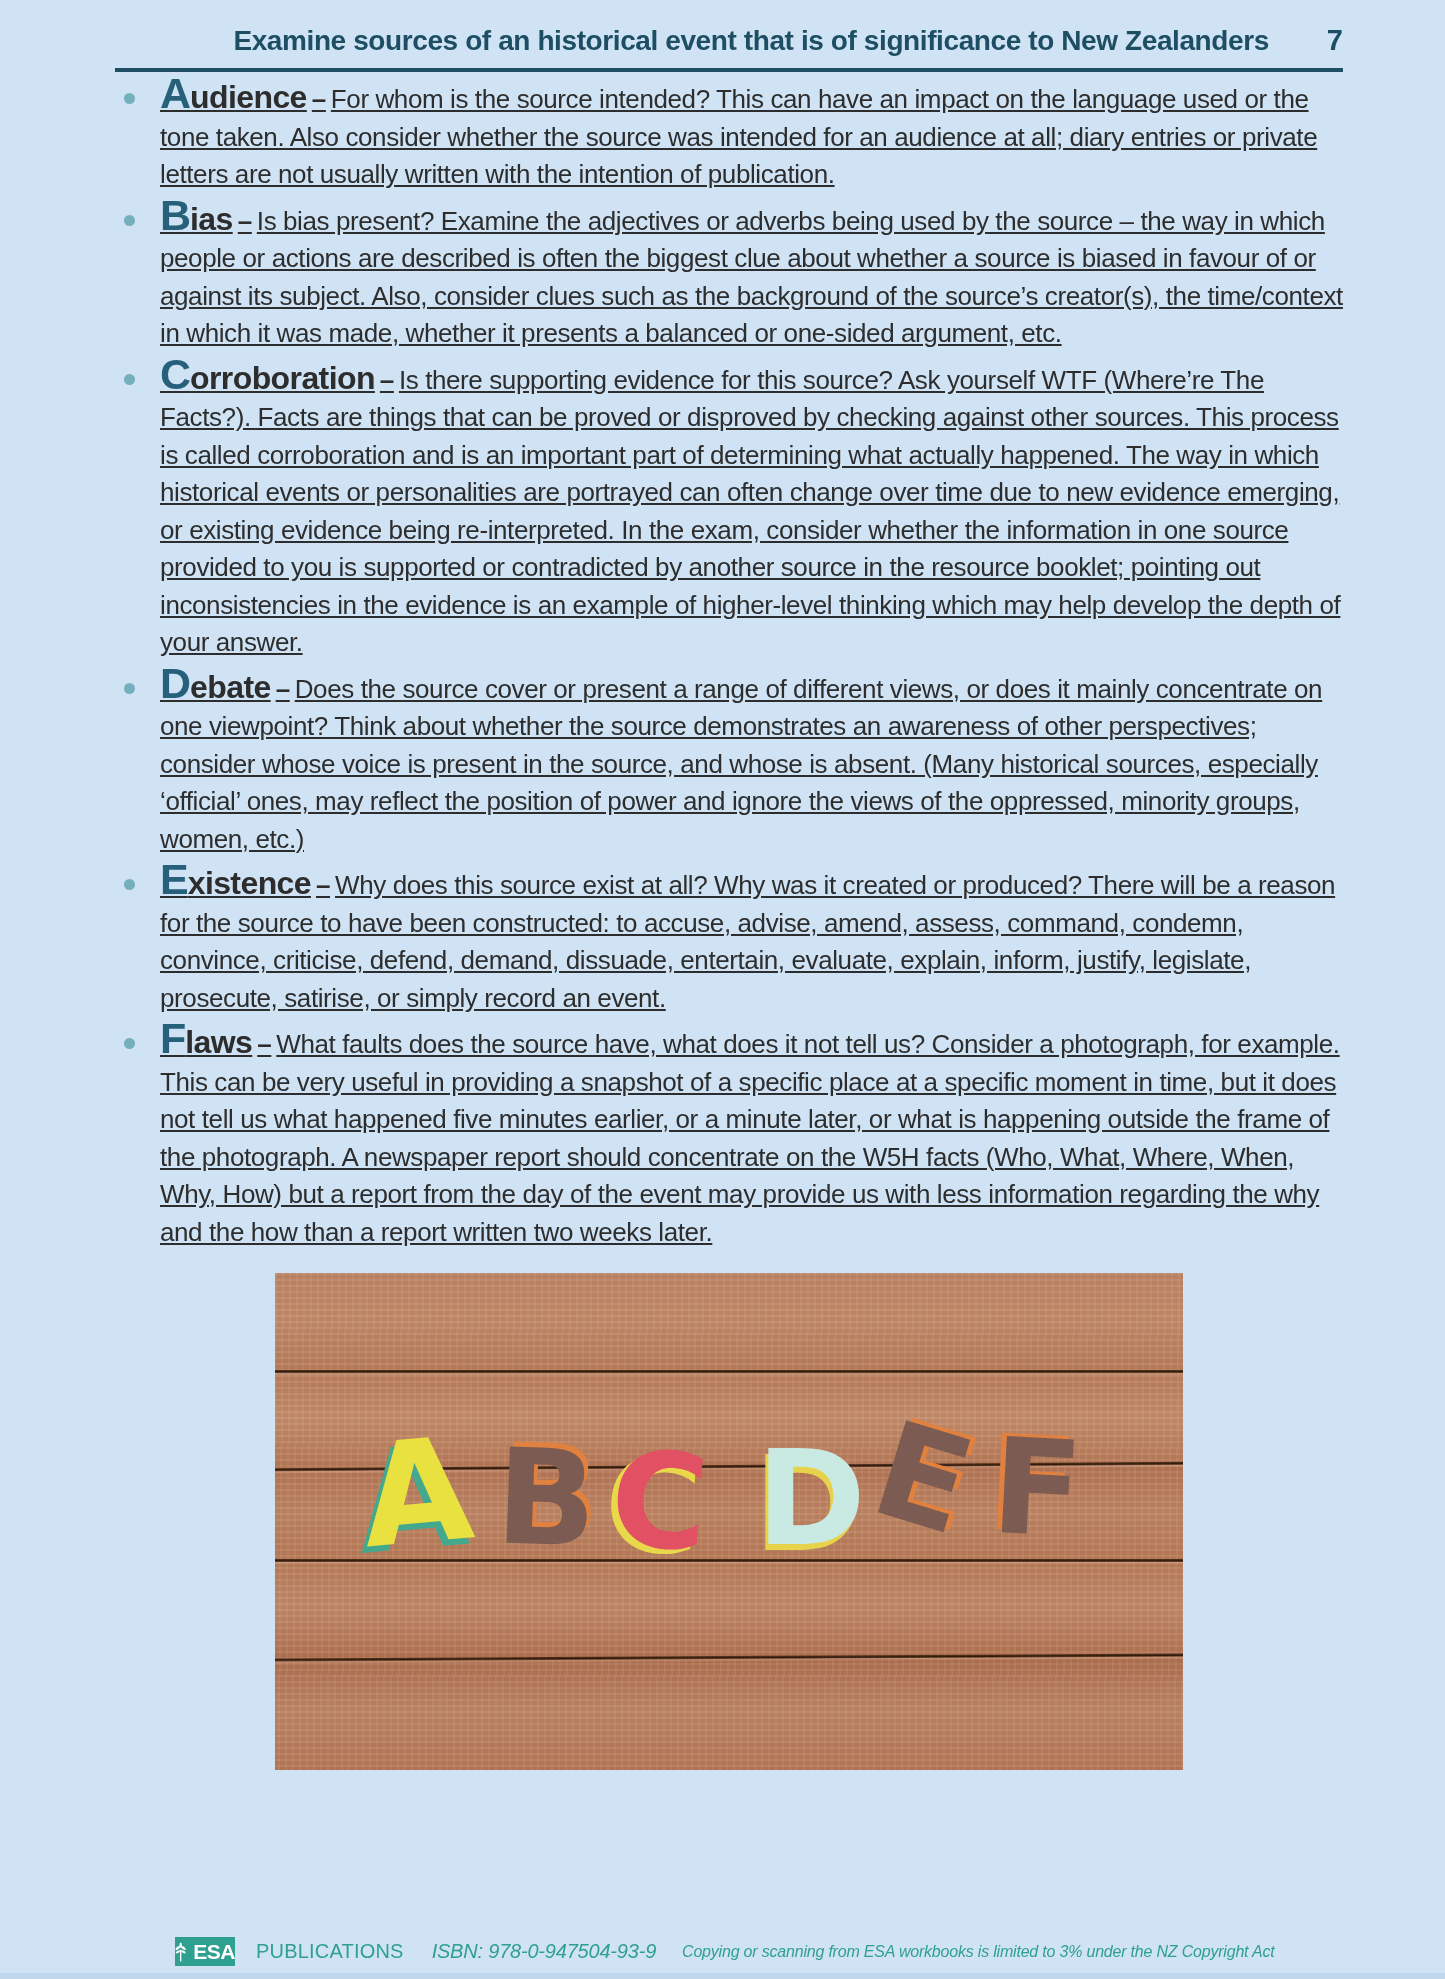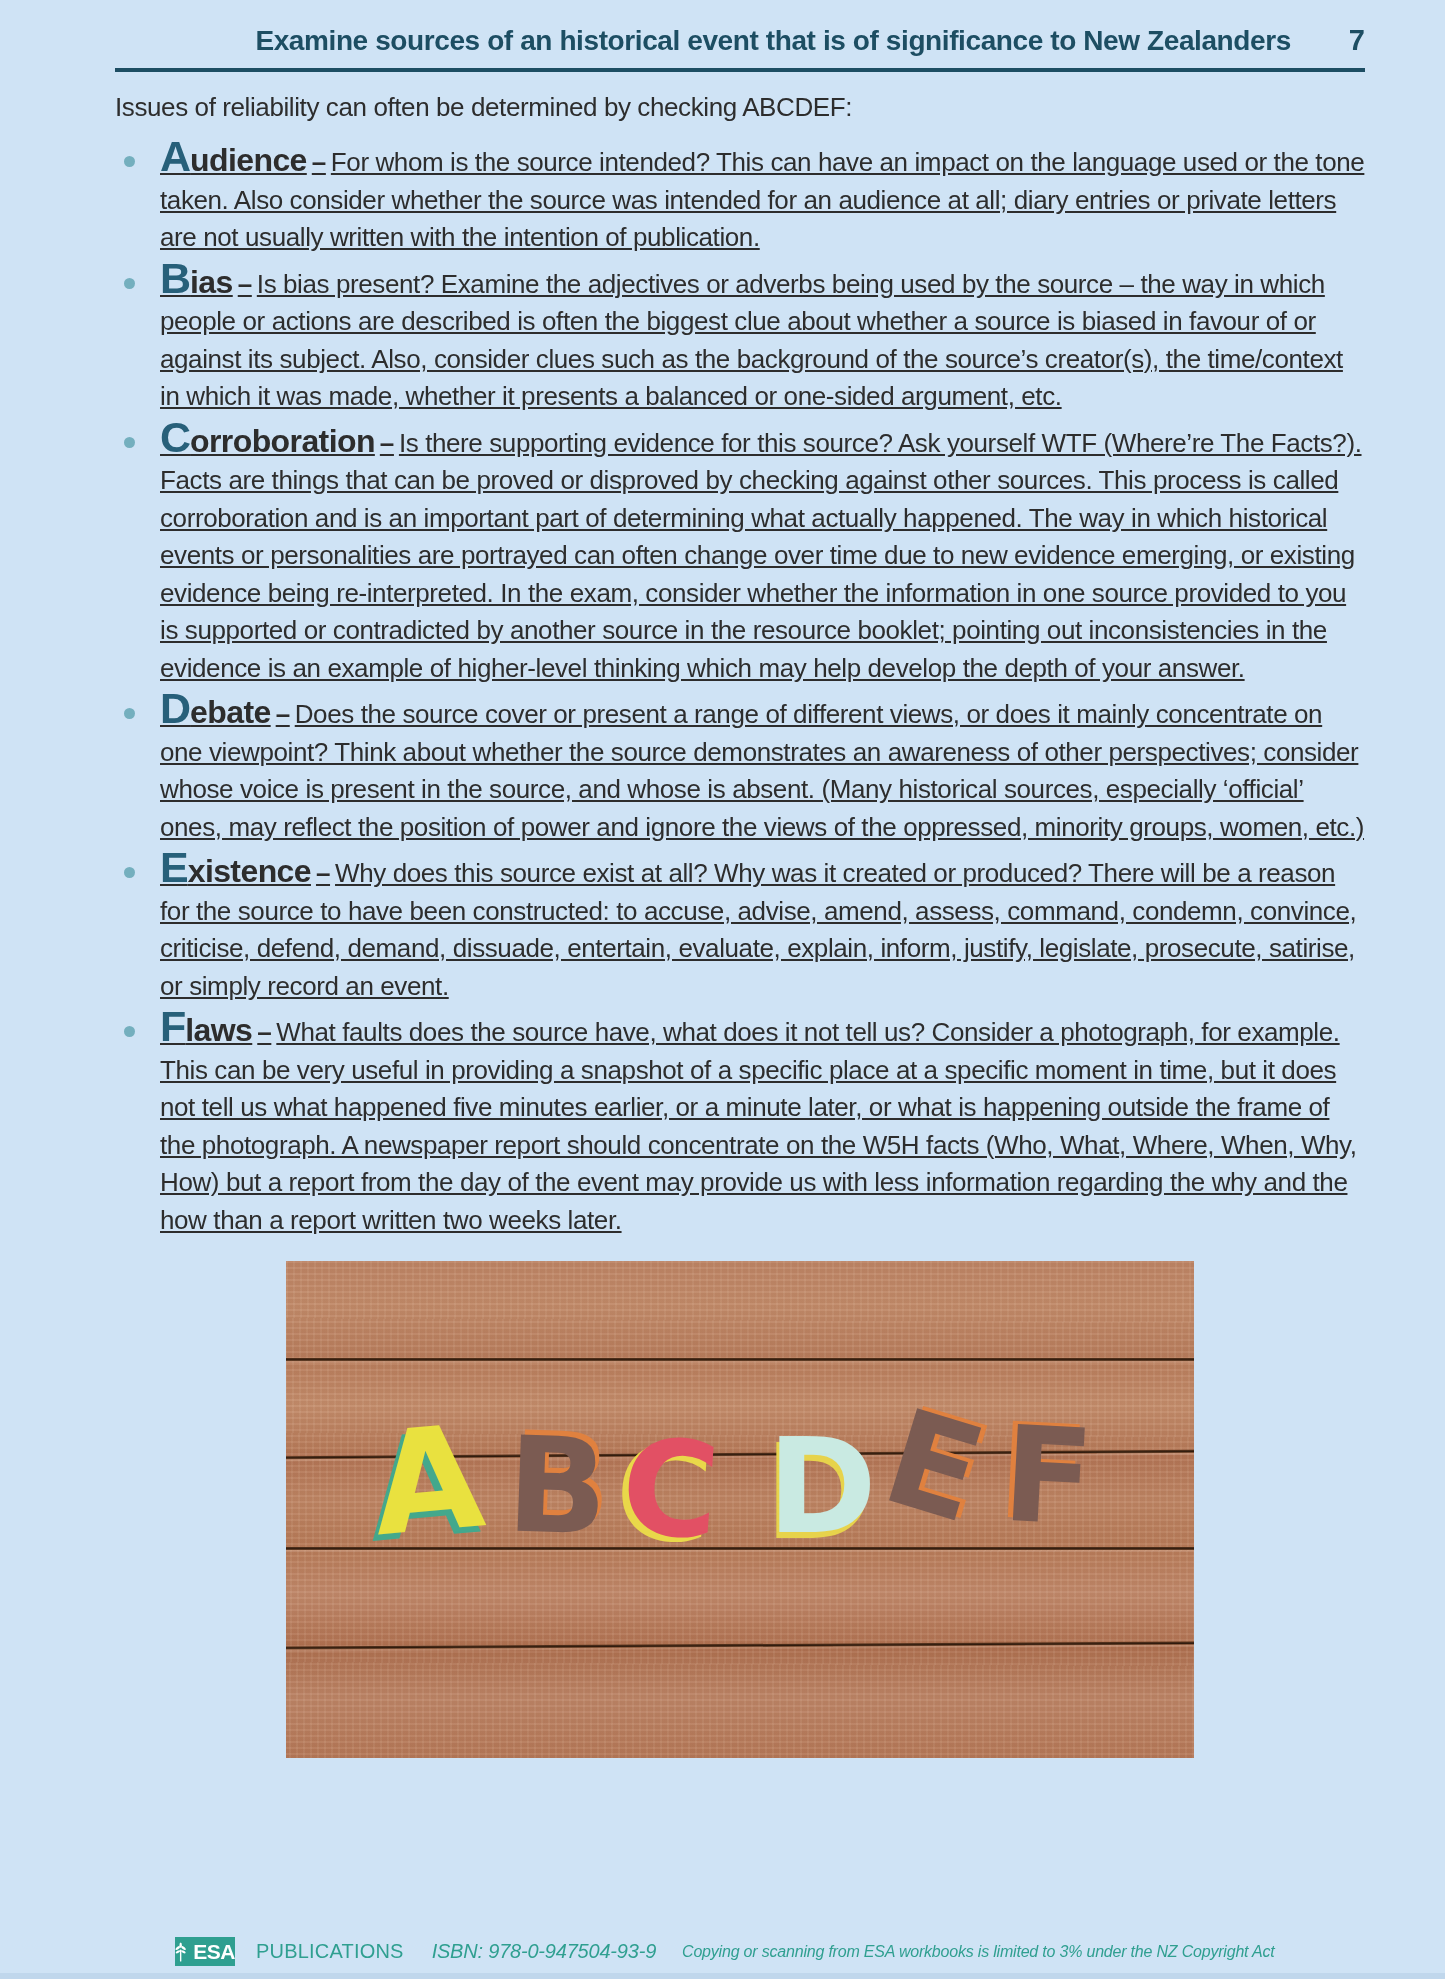--- a/index.html
+++ b/index.html
@@ -8,21 +8,21 @@
     font-family:"Liberation Sans",sans-serif;
     -webkit-font-smoothing:antialiased;
   }
   .page{
     position:relative;
     width:1445px;
     height:1979px;
     background:#cfe3f5;
     overflow:hidden;
     box-sizing:border-box;
-    padding:0 80px 0 115px;
+    padding:0 102px 0 115px;
   }
   
   .header-row{
     display:flex;
     justify-content:flex-end;
     align-items:baseline;
     gap:58px;
     padding-top:24px;
   }
   .page-title{
@@ -177,21 +177,20 @@
 
   <header>
     <div class="header-row">
       <h1 class="page-title">Examine sources of an historical event that is of significance to New Zealanders</h1>
       <span class="page-num">7</span>
     </div>
     <div class="header-rule"></div>
   </header>
 
   <main>
-    <p class="intro">Issues of reliability can often be determined by checking ABCDEF:</p>
 
     <div id="items">
   <p class="item">
     <span class="dot"></span><span class="cap">A</span><span class="term">udience</span><span class="dash">–</span><span class="body">For whom is the source intended? This can have an impact on the language used or the tone taken. Also consider whether the source was intended for an audience at all; diary entries or private letters are not usually written with the intention of publication.</span>
   </p>
 
   <p class="item">
     <span class="dot"></span><span class="cap">B</span><span class="term">ias</span><span class="dash">–</span><span class="body">Is bias present? Examine the adjectives or adverbs being used by the source – the way in which people or actions are described is often the biggest clue about whether a source is biased in favour of or against its subject. Also, consider clues such as the background of the source’s creator(s), the time/context in which it was made, whether it presents a balanced or one-sided argument, etc.</span>
   </p>
 

